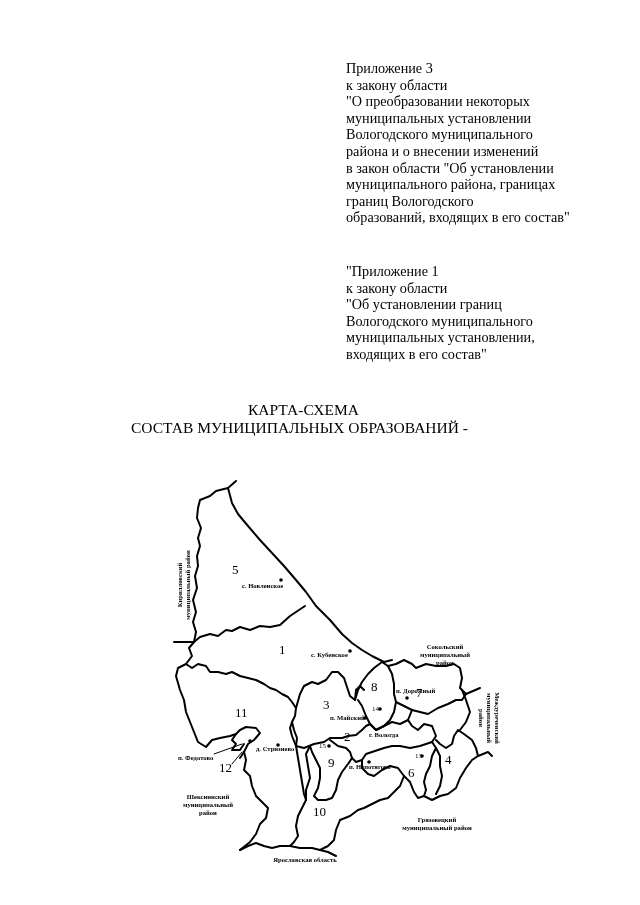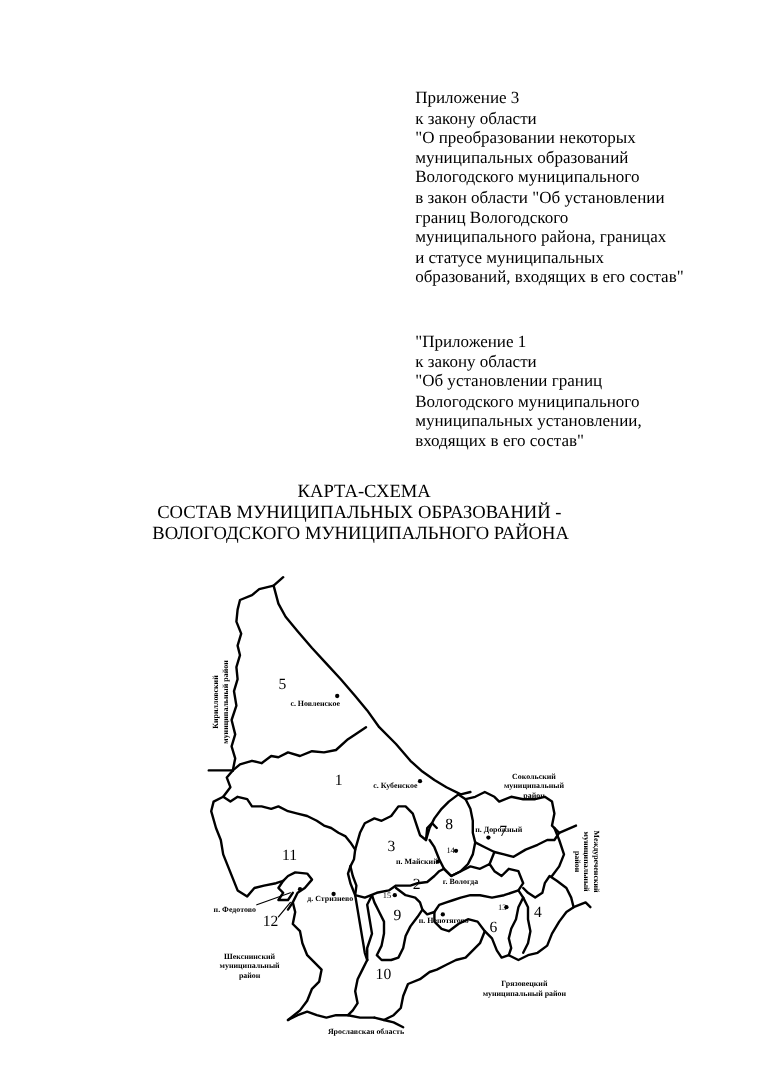--- a/index.html
+++ b/index.html
@@ -1,17 +1,17 @@
 <!DOCTYPE html>
 <html><head>
 <meta charset="utf-8">
 <style>
   html, body { margin:0; padding:0; background:#ffffff; }
   body { width:640px; height:905px; position:relative; overflow:hidden; font-family:"Liberation Serif", "DejaVu Serif", serif; color:#000; }
-  .appendix { position:absolute; left:346px; font-size:14.2px; line-height:16.6px;margin-top:14px; }
+  .appendix { position:absolute; left:346px; font-size:14.2px; line-height:16.6px; }
   .appendix div { white-space:nowrap; }
   #appendix-3 { top:60px; }
   #appendix-1 { top:263px; }
   .map-title { position:absolute; top:401px; left:0; width:537px; text-align:center; font-size:15.5px; line-height:17.5px; }
   .map-title div { white-space:nowrap; }
   .map-title .t0 { padding-left:70px; }
   .map-title .t1 { padding-left:62px; }
   .map-title .t2 { padding-left:62px; }
   .map-title .t3 { padding-left:64px; }
   svg#map { position:absolute; left:0; top:0; }
@@ -21,42 +21,41 @@
   .pl { font-family:"Liberation Serif", serif; font-size:6.6px; font-weight:bold; }
   .nb { font-family:"Liberation Serif", serif; font-size:6.6px; font-weight:bold; text-anchor:middle; }
 </style>
 </head>
 <body>
 
 <div class="appendix" id="appendix-3">
   <div>Приложение 3</div>
   <div>к закону области</div>
   <div>"О преобразовании некоторых</div>
-  <div>муниципальных образований</div>
+  <div>муниципальных установлении</div>
   <div>Вологодского муниципального</div>
+  <div>района и о внесении изменений</div>
   <div>в закон области "Об установлении</div>
+  <div>муниципального района, границах</div>
   <div>границ Вологодского</div>
-  <div>муниципального района, границах</div>
-  <div>и статусе муниципальных</div>
   <div>образований, входящих в его состав"</div>
 </div>
 
 <div class="appendix" id="appendix-1">
   <div>"Приложение  1</div>
   <div>к закону области</div>
   <div>"Об установлении границ</div>
   <div>Вологодского муниципального</div>
   <div>муниципальных установлении,</div>
   <div>входящих в его состав"</div>
 </div>
 
 <div class="map-title">
   <div class="t0">КАРТА-СХЕМА</div>
   <div class="t1">СОСТАВ МУНИЦИПАЛЬНЫХ ОБРАЗОВАНИЙ -</div>
-  <div class="t3">ВОЛОГОДСКОГО МУНИЦИПАЛЬНОГО РАЙОНА</div>
 </div>
 
 <svg id="map" width="640" height="905" viewBox="0 0 640 905">
 
   <g>
 
     <path class="b" d="M228,488 L236,481 M228,488 L232,503 L238,514 L248,526 L260,540 L272,553 L284,566 L296,580 L306,592 L316,606 L330,620 L342,634 L352,643 L362,650 L372,656 L384,662 L392,660"></path>
 
     <path class="b" d="M228,488 L216,491 L210,496 L200,500 L198,508 L197,518 L201,528 L198,538 L200,546 L197,556 L198,566 L195,576 L197,588 L193,600 L196,612 L193,622 L196,632 L194,642"></path>
 

